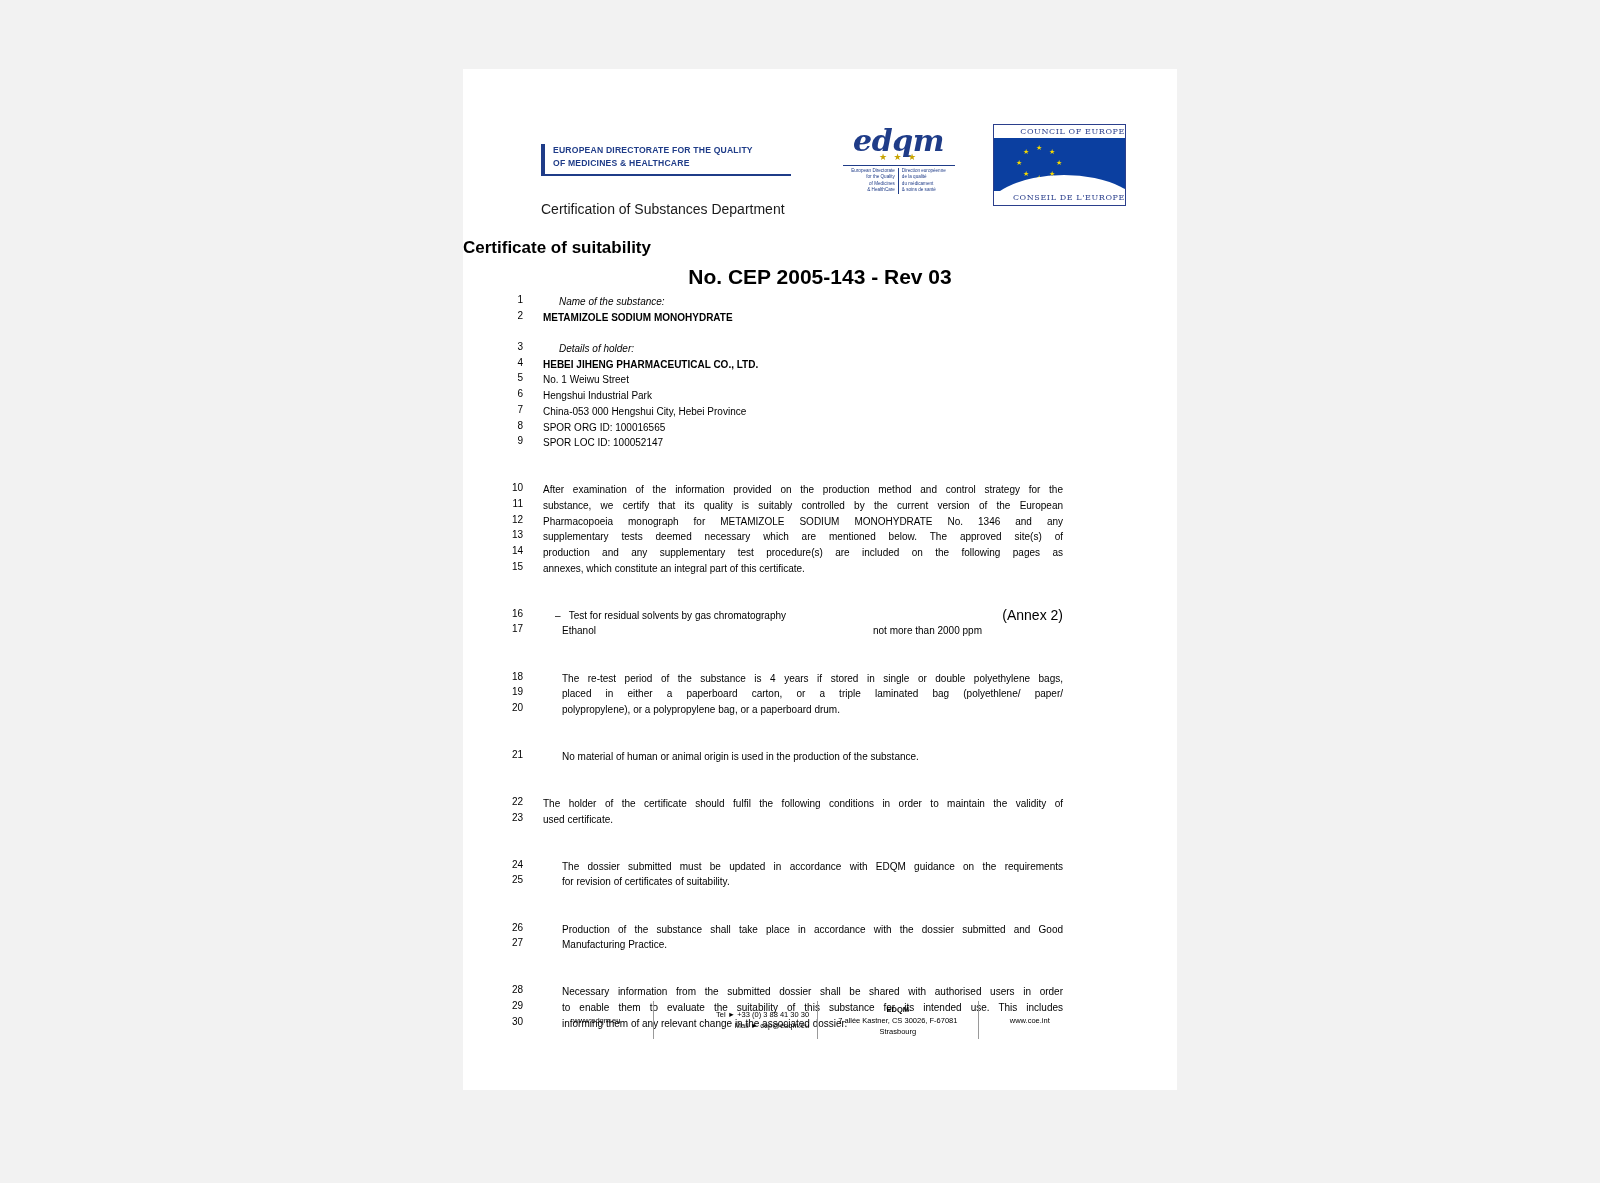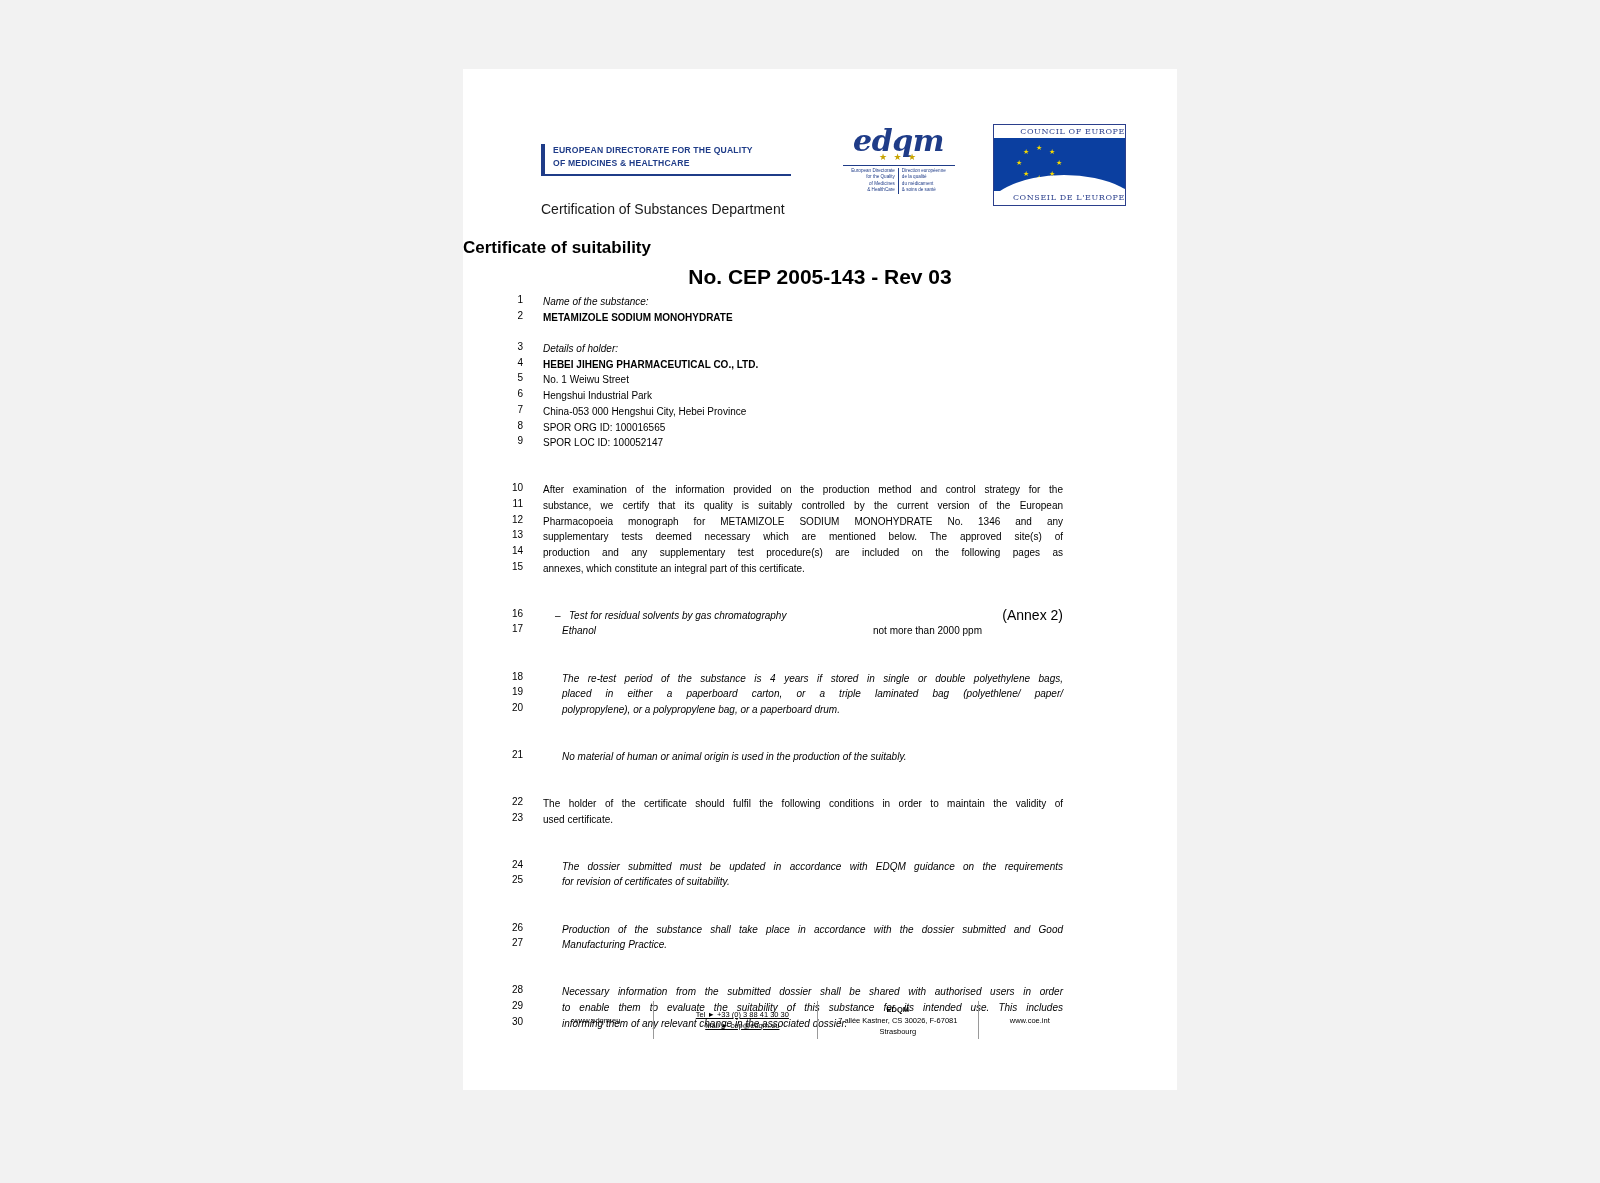--- a/index.html
+++ b/index.html
@@ -217,23 +217,22 @@
     white-space: pre;
   }
   .ln .txt.just {
     white-space: normal;
     text-align: justify;
     text-align-last: justify;
   }
   .ln .txt.ind {
     left: 99px;
     width: 501px;
-    font-style: italic;
-  }
-  .ln .txt.ital { font-style: italic; }
+  }
+  .ln .txt.ital { font-style: italic; margin-left: 16px; }
   .ln .txt.bold { font-weight: bold; }
   .ln .right {
     position: absolute;
     left: 80px;
     width: 520px;
     text-align: right;
     font-size: 14px;
     line-height: 15.7px;
   }
   .ln .mid {
@@ -261,21 +260,21 @@
     line-height: 11px;
     padding: 0 8px;
     box-sizing: border-box;
   }
   .fsep {
     width: 1px;
     align-self: stretch;
     background: #9a9a9a;
   }
   .f1 { width: 120px; }
-  .f2 { width: 175px; text-align: center; padding-left: 22px; text-decoration: underline;}
+  .f2 { width: 175px; text-align: right; padding-left: 22px;}
   .f3 { width: 172px; }
   .f4 { width: 110px; }
   .fbold { font-weight: bold; }
 </style>
 </head>
 <body>
 
 <div class="page">
   <div class="inner">
 
@@ -419,21 +418,21 @@
       <div class="ln">
           <span class="num">20</span>
           <span class="txt ind">polypropylene), or a polypropylene bag, or a paperboard drum.</span>
         </div>
 
       <div class="gap"></div>
       <div class="gap"></div>
 
       <div class="ln">
           <span class="num">21</span>
-          <span class="txt ind">No material of human or animal origin is used in the production of the suitably.</span>
+          <span class="txt ind">No material of human or animal origin is used in the production of the substance.</span>
         </div>
 
       <div class="gap"></div>
       <div class="gap"></div>
 
       <div class="ln">
           <span class="num">22</span>
           <span class="txt just">The holder of the certificate should fulfil the following conditions in order to maintain the validity of</span>
         </div>
       <div class="ln">

